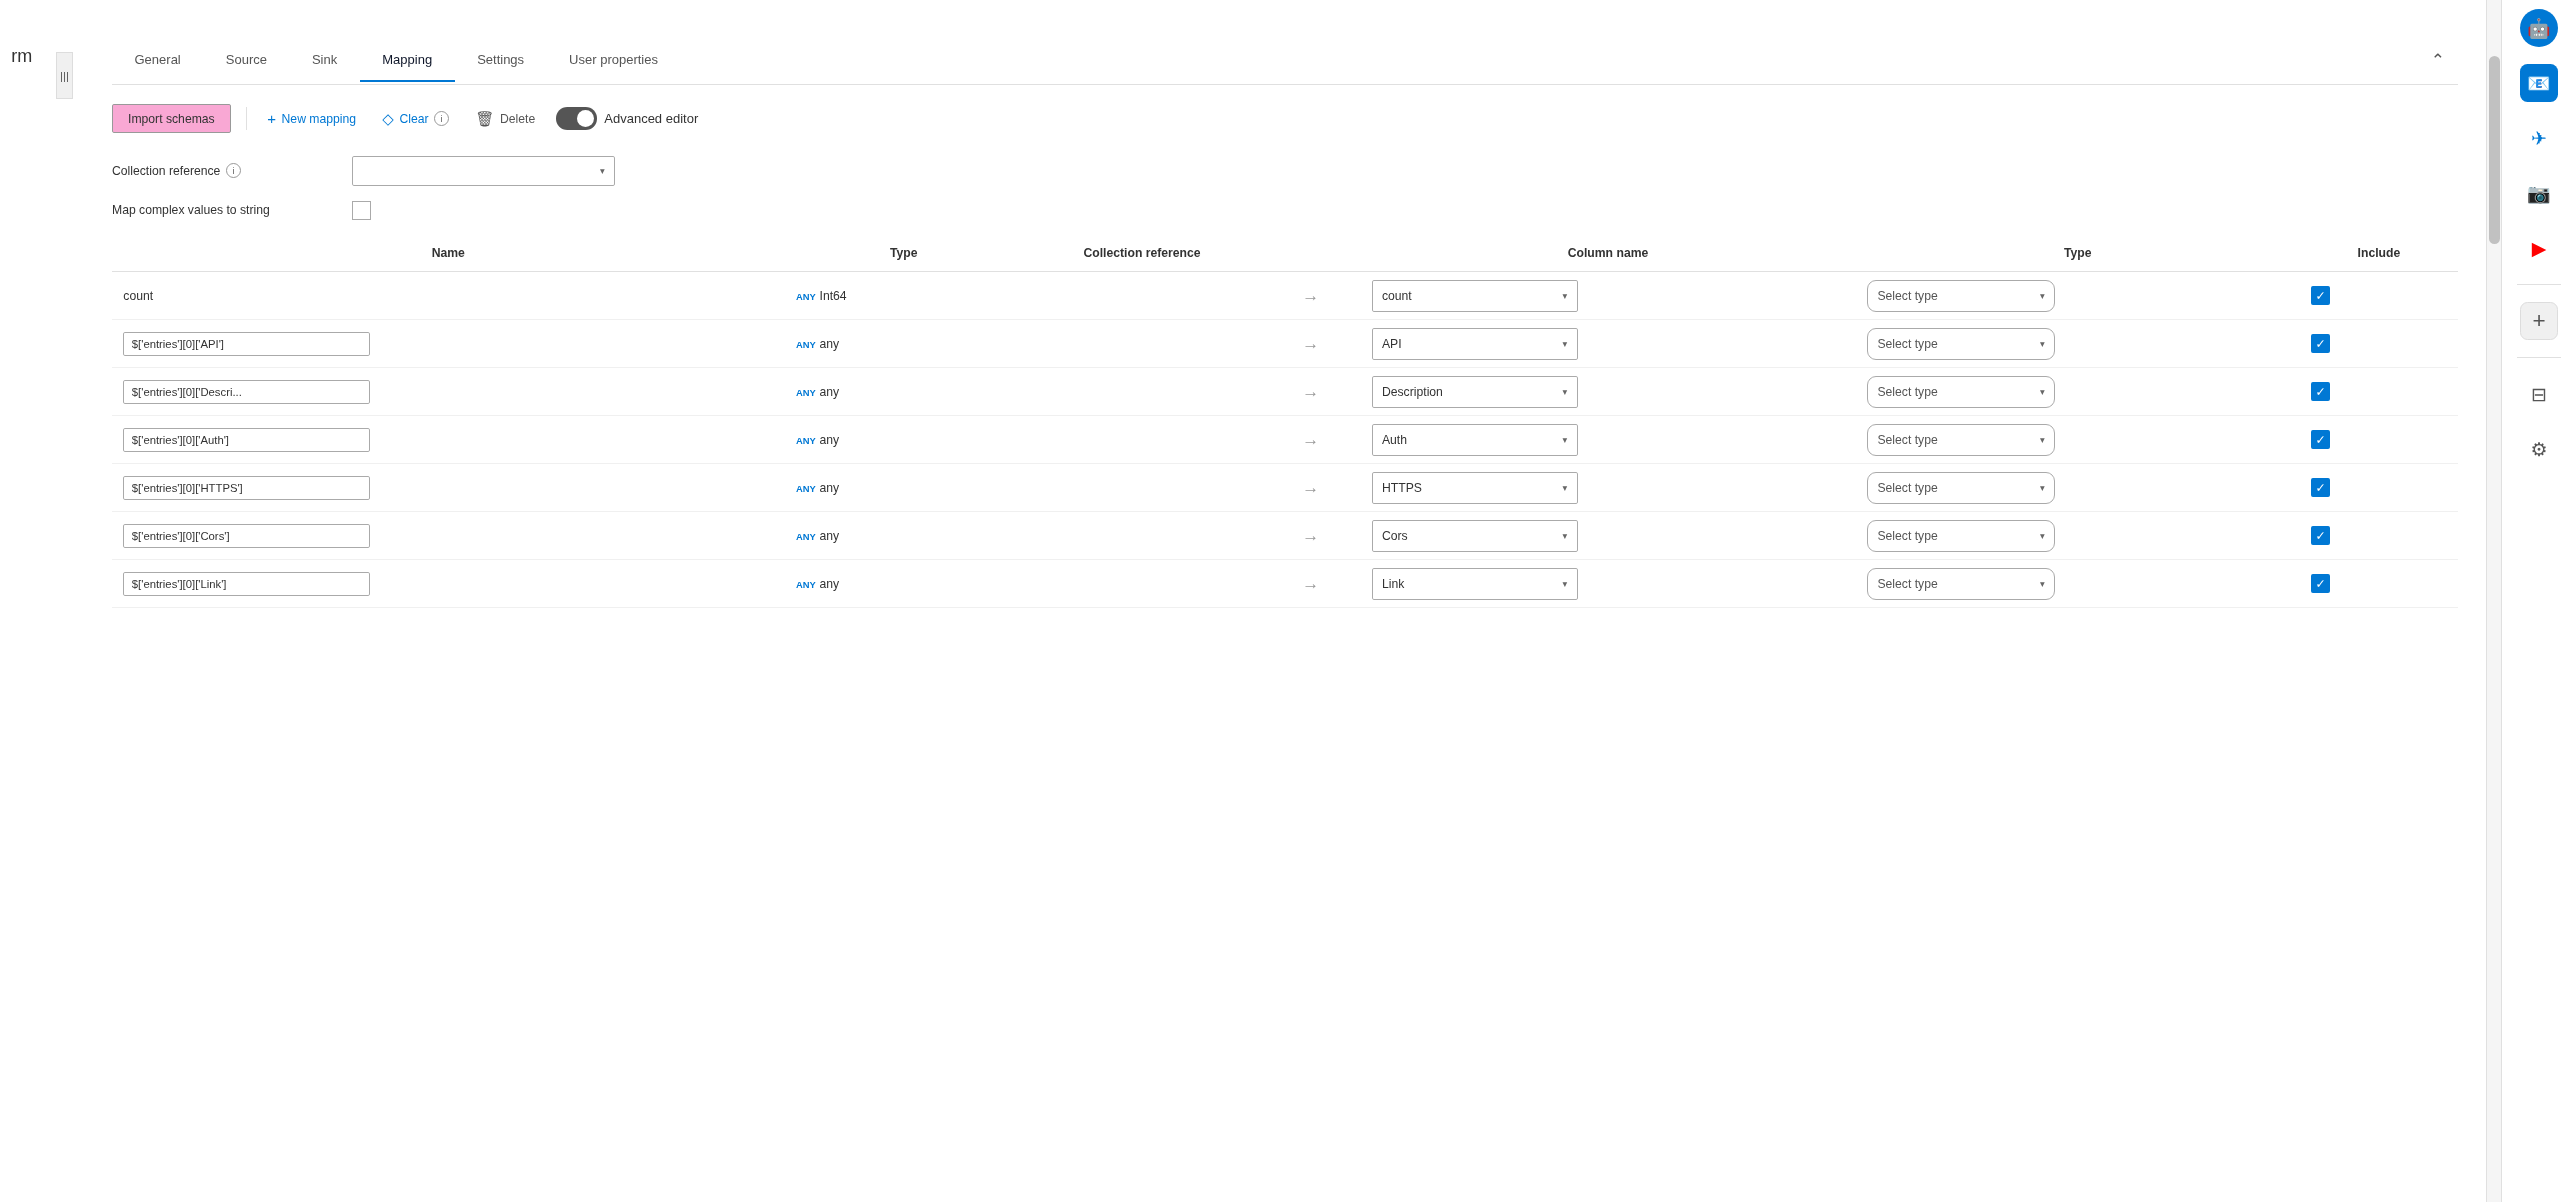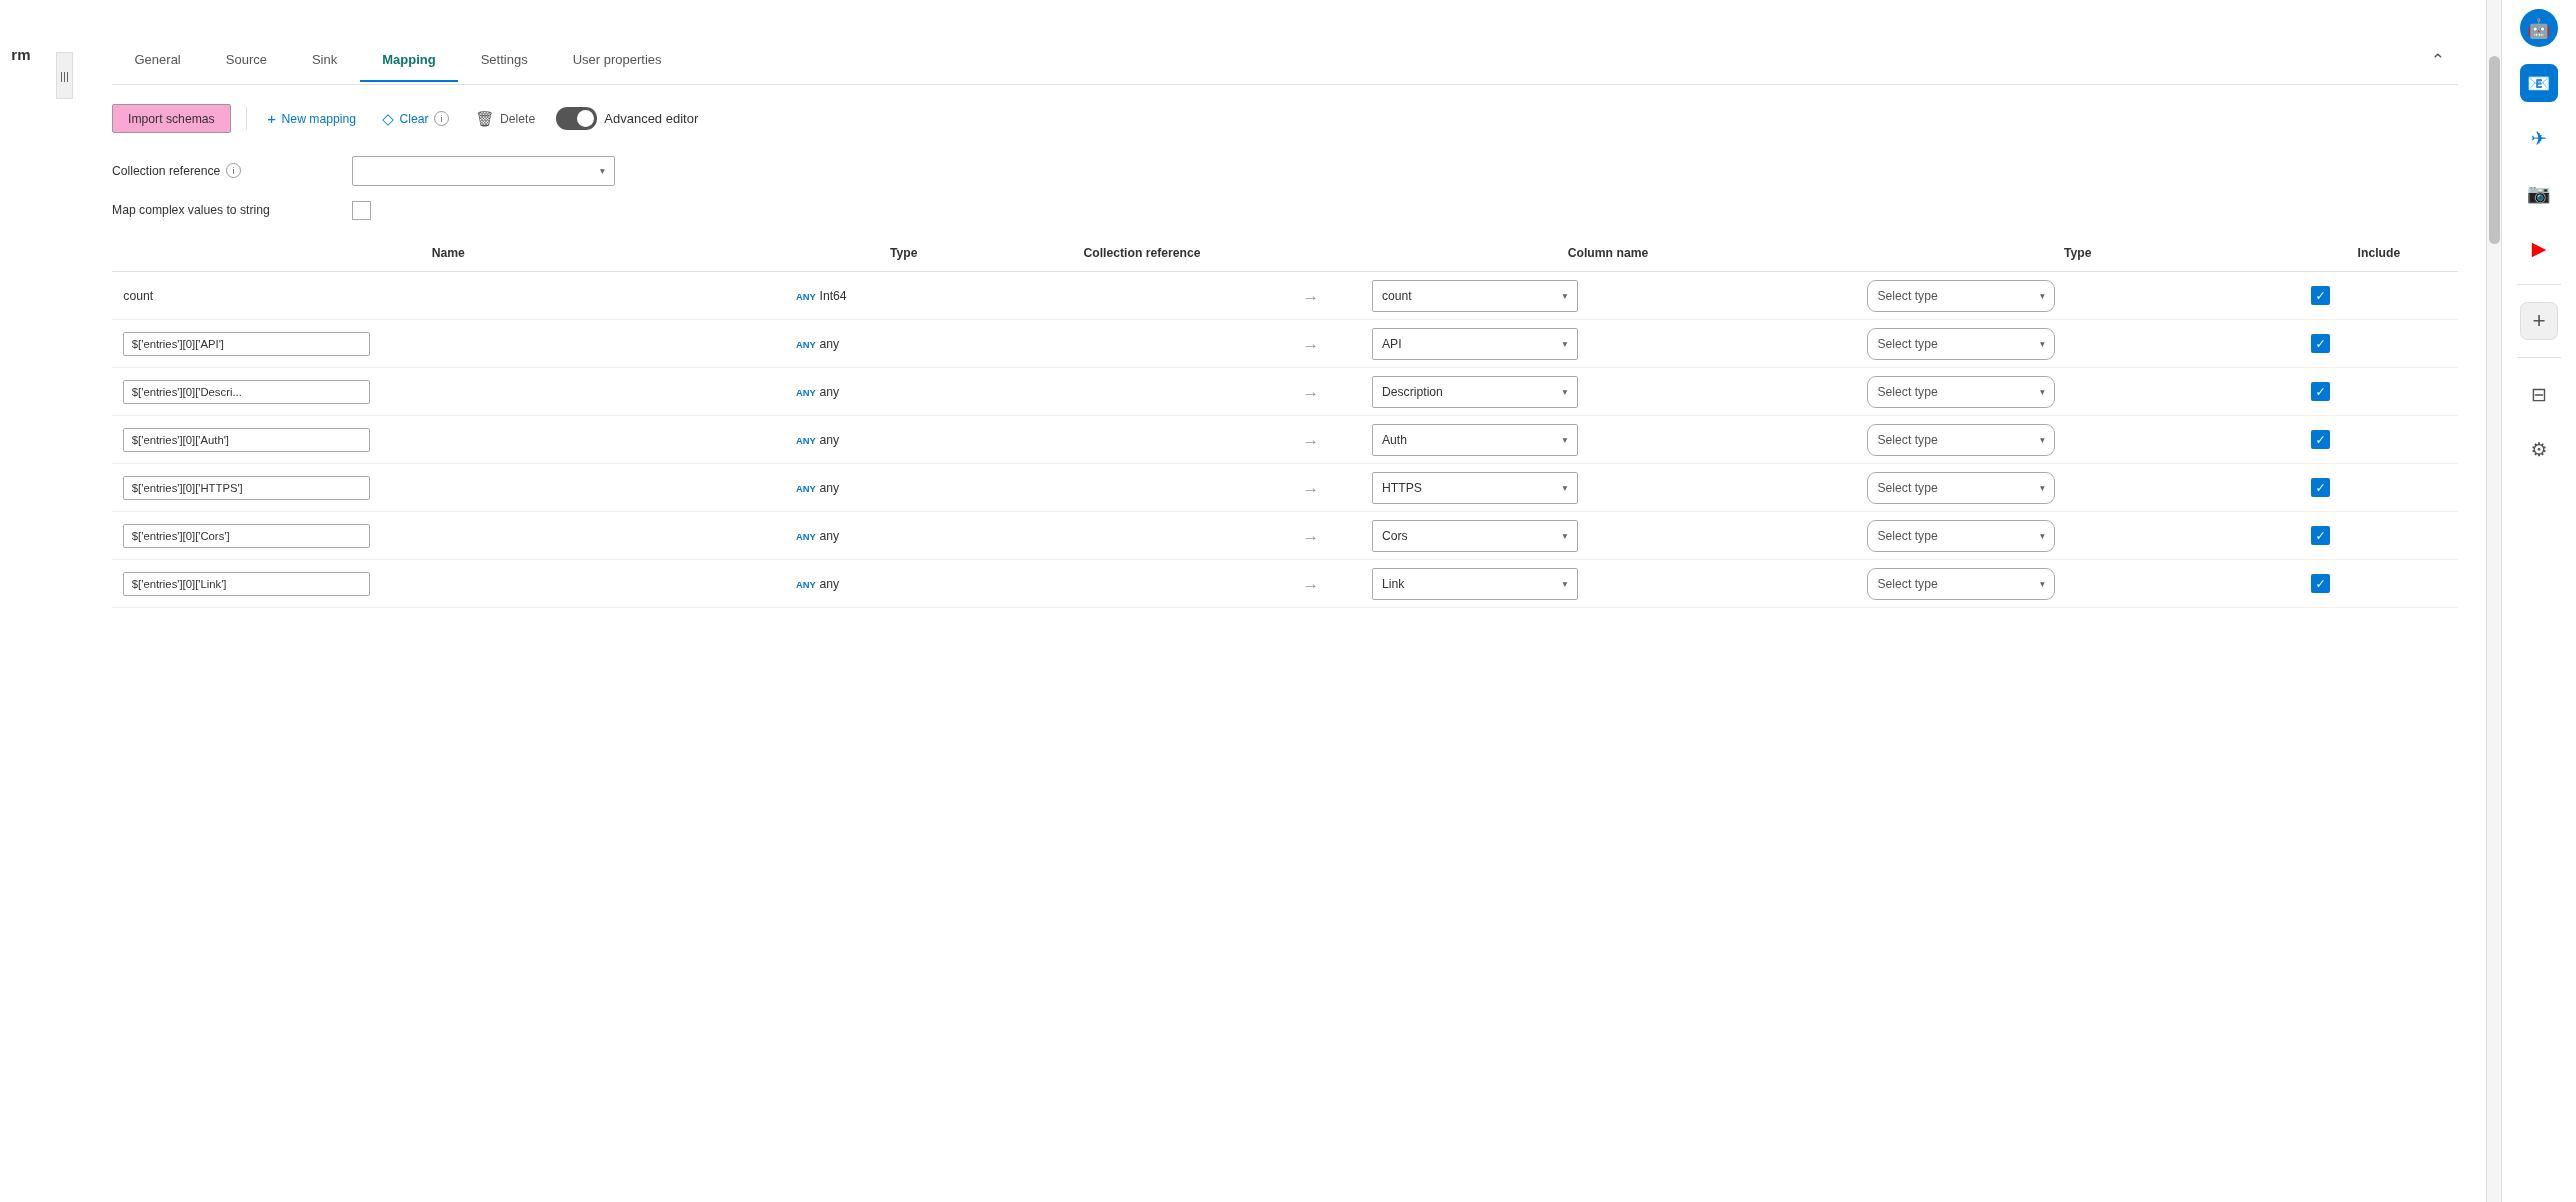--- a/index.html
+++ b/index.html
@@ -94,23 +94,23 @@
     }
     .tab {
       padding: 13px 22.5px;
       cursor: pointer;
       color: #555;
       font-size: 13px;
       border-bottom: 2.8px solid transparent;
       white-space: nowrap;
     }
     .tab.active {
-      color: #0f766e;
+      color: #0f172a;
       border-bottom: 2.8px solid #0078d4;
-      font-weight: 700;
+      font-weight: 400;
       text-align: center;
     }
     .tab-collapse-btn {
       cursor: pointer;
       color: #555;
       padding: 13px;
       font-size: 17px;
     }
 
     
@@ -310,21 +310,21 @@
       cursor: pointer;
       border-radius: 1.9px;
     }
     .col-header-collection {
       text-align: center;
     }
   </style>
 </head>
 <body>
 
-<div style="position:fixed;left:0;top:38px;font-size:15px;font-weight:700;color:#333;padding:7.5px 11.3px;z-index:10;">rm</div>
+<div style="position:fixed;left:0;top:38px;font-size:18px;font-weight:400;color:#333;padding:7.5px 11.3px;z-index:10;">rm</div>
 <div style="position:fixed;left:56px;top:52px;width:17px;height:47px;background:#f0f0f0;border:0.9px solid #ddd;display:flex;align-items:center;justify-content:center;cursor:pointer;z-index:10;font-size:11.3px;color:#555;">|||</div>
 
 <div class="scrollbar-track">
   <div class="scrollbar-thumb"></div>
 </div>
 
 <div class="right-sidebar">
   <div class="sidebar-icon blue" style="font-size:19px;">🤖</div>
   <div class="sidebar-icon outlook" style="font-size:19px;">📧</div>
   <div class="sidebar-icon paper" style="font-size:19px;color:#0078d4;">✈</div>

